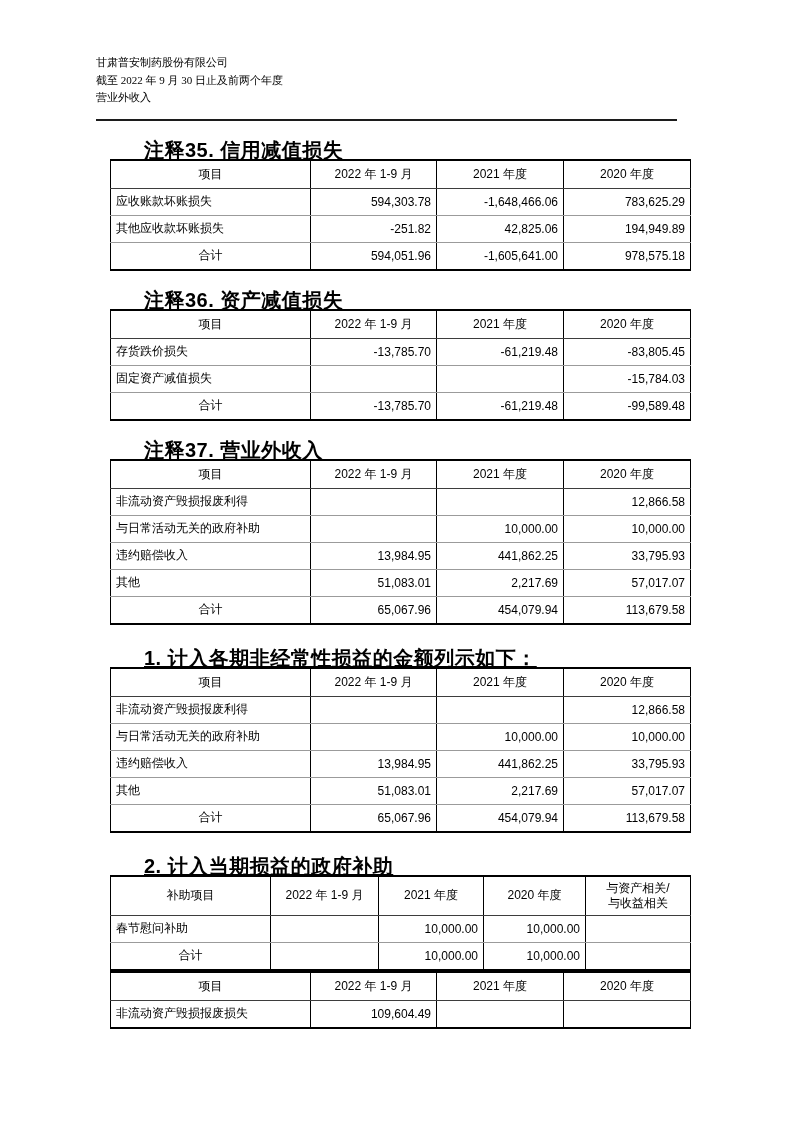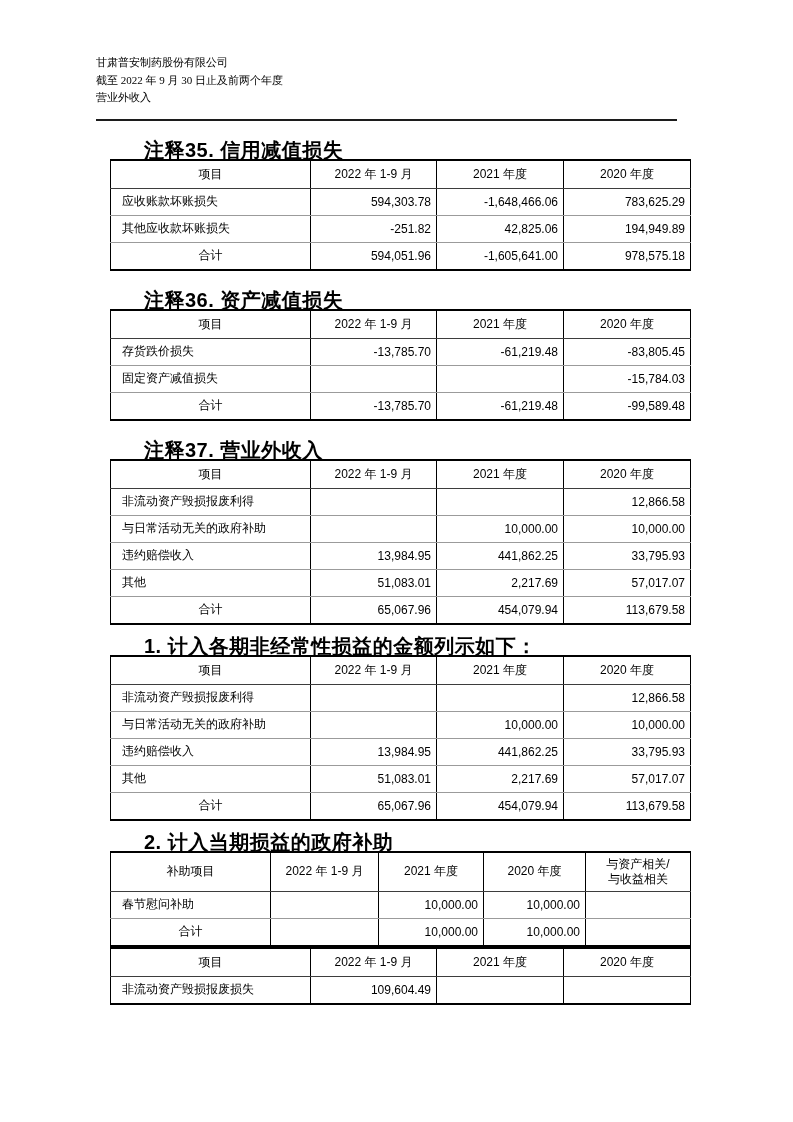--- a/index.html
+++ b/index.html
@@ -14,36 +14,36 @@
   .header-rule {
     margin-top:12px; width:581px; height:0;
     border-top:2px solid #1c1c1c;
   }
   .section-title {
     font-family:"Liberation Sans", sans-serif;
     font-weight:bold; font-size:20px; line-height:18px;
     margin-left:48px; letter-spacing:0.5px;
   }
   .section-title.note { margin-top:20px; }
-  .section-title.sub  { margin-top:12px; }
+  .section-title.sub  { margin-top:24px;text-decoration:underline; }
   table.fin {
     border-collapse:collapse; table-layout:fixed;
     width:580px; margin-left:14px; 
     border-top:2.5px solid #000; border-bottom:2.5px solid #000;
   }
   .fin th, .fin td {
     border-left:1px solid #000; border-right:1px solid #000;
     font-weight:normal; overflow:hidden;
     font-family:"Liberation Sans", sans-serif; font-size:12px;
     vertical-align:middle;
   }
   .fin th { border-bottom:1.5px solid #3d3d3d; height:25px; text-align:center; }
   .fin th.two-line { white-space:pre-line; line-height:15px; height:36px; }
   .fin td { border-bottom:1px solid #9b9b9b; height:24px; }
-  .fin td.label { text-align:left; padding-left:11px; }
+  .fin td.label { text-align:left; padding-left:5px; }
   .fin td.value { text-align:right; padding-right:5px; }
   .fin td.total-label { text-align:center; }
 </style>
 </head>
 <body>
 
 <div class="content">
   <div class="doc-header">
     <div>甘肃普安制药股份有限公司</div>
     <div>截至 2022 年 9 月 30 日止及前两个年度</div>

